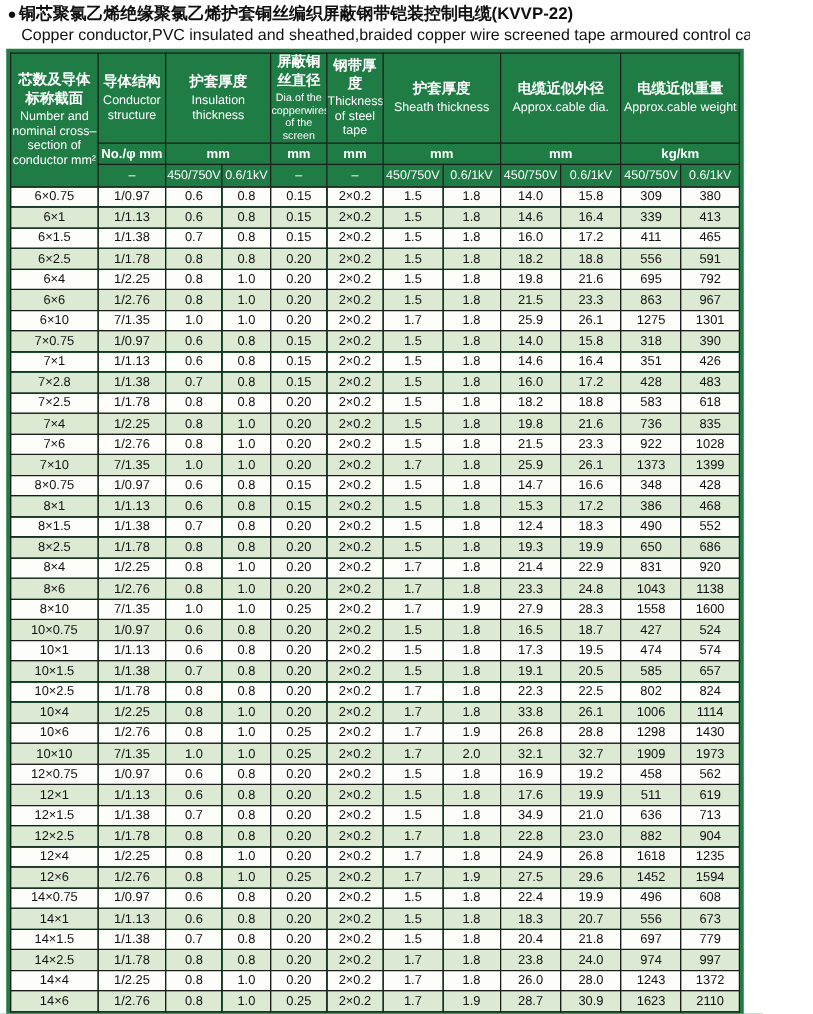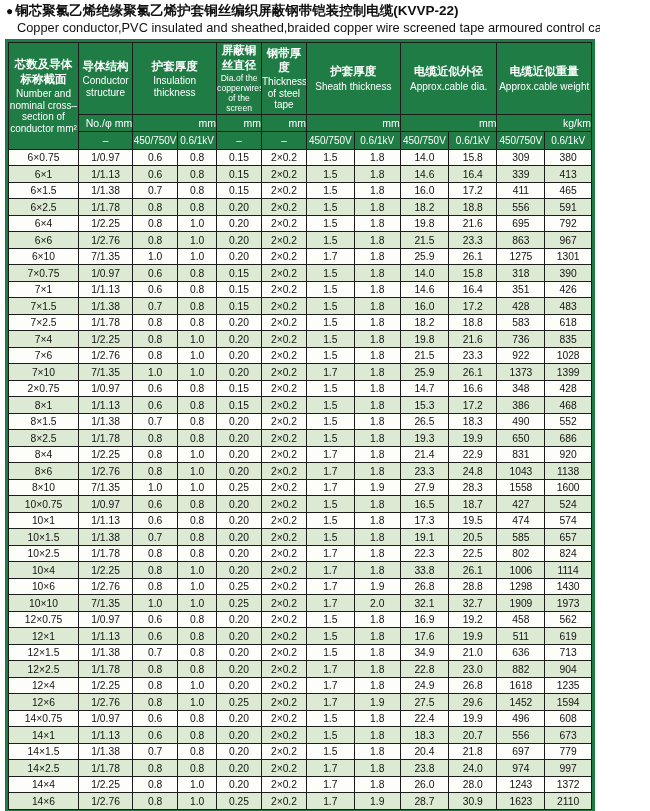--- a/index.html
+++ b/index.html
@@ -31,21 +31,21 @@
     padding:0;
     overflow:hidden;
   }
 
   
   thead th { background:#1f7c45; color:#ffffff; font-weight:bold; }
   tr.h-main th { height:72px; }
   tr.h-main .zh { font-size:11.5px; line-height:1.25; font-weight:bold; }
   tr.h-main .en { font-size:10px; line-height:1.15; font-weight:normal; margin-top:2px; }
   tr.h-main .en.tiny { font-size:8.6px;text-align:center; }
-  tr.h-units th { height:17px; font-size:10.5px; font-weight:normal;text-align:right; }
+  tr.h-units th { height:17px; font-size:10.5px; font-weight:bold; }
   tr.h-volt  th { height:18px; font-size:10px;  font-weight:normal; }
 
   
   tbody td {
     height:16.5px;
     font-size:10.3px;
     color:#111;
     background:#fdfdfa;
   }
   tbody tr:nth-child(even) td { background:#dcead3; }
@@ -261,21 +261,21 @@
             <td>0.15</td>
             <td>2×0.2</td>
             <td>1.5</td>
             <td>1.8</td>
             <td>14.6</td>
             <td>16.4</td>
             <td>351</td>
             <td>426</td>
           </tr>
           <tr>
-            <td>7×1.5</td>
+            <td>7×2.8</td>
             <td>1/1.38</td>
             <td>0.7</td>
             <td>0.8</td>
             <td>0.15</td>
             <td>2×0.2</td>
             <td>1.5</td>
             <td>1.8</td>
             <td>16.0</td>
             <td>17.2</td>
             <td>428</td>
@@ -331,21 +331,21 @@
             <td>0.20</td>
             <td>2×0.2</td>
             <td>1.7</td>
             <td>1.8</td>
             <td>25.9</td>
             <td>26.1</td>
             <td>1373</td>
             <td>1399</td>
           </tr>
           <tr>
-            <td>2×0.75</td>
+            <td>8×0.75</td>
             <td>1/0.97</td>
             <td>0.6</td>
             <td>0.8</td>
             <td>0.15</td>
             <td>2×0.2</td>
             <td>1.5</td>
             <td>1.8</td>
             <td>14.7</td>
             <td>16.6</td>
             <td>348</td>
@@ -367,21 +367,21 @@
           </tr>
           <tr>
             <td>8×1.5</td>
             <td>1/1.38</td>
             <td>0.7</td>
             <td>0.8</td>
             <td>0.20</td>
             <td>2×0.2</td>
             <td>1.5</td>
             <td>1.8</td>
-            <td>26.5</td>
+            <td>12.4</td>
             <td>18.3</td>
             <td>490</td>
             <td>552</td>
           </tr>
           <tr>
             <td>8×2.5</td>
             <td>1/1.78</td>
             <td>0.8</td>
             <td>0.8</td>
             <td>0.20</td>

